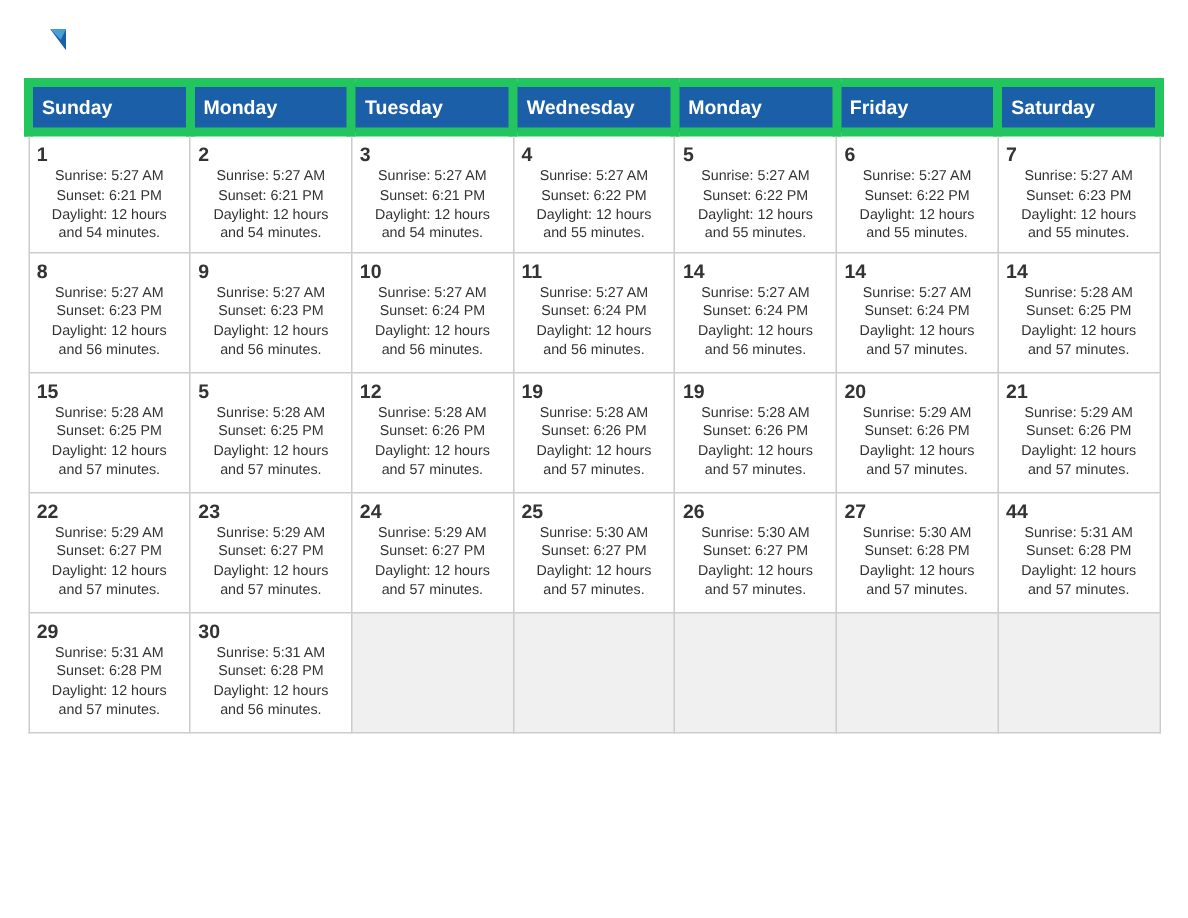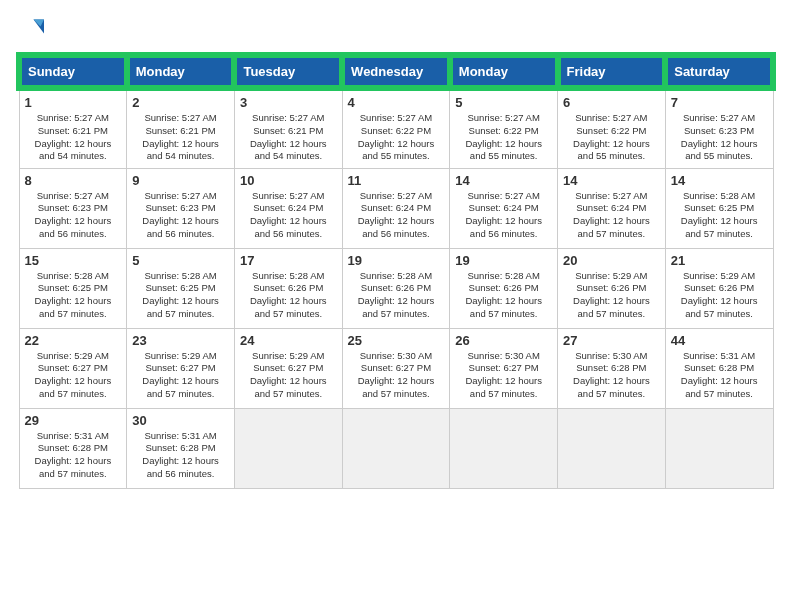--- a/index.html
+++ b/index.html
@@ -225,21 +225,21 @@
 and 57 minutes.</div>
         </td>
         <td>
           <span class="day-num">5</span>
           <div class="day-info" style="white-space: pre-line;">Sunrise: 5:28 AM
 Sunset: 6:25 PM
 Daylight: 12 hours
 and 57 minutes.</div>
         </td>
         <td>
-          <span class="day-num">17</span>
+          <span class="day-num">12</span>
           <div class="day-info" style="white-space: pre-line;">Sunrise: 5:28 AM
 Sunset: 6:26 PM
 Daylight: 12 hours
 and 57 minutes.</div>
         </td>
         <td>
           <span class="day-num">19</span>
           <div class="day-info" style="white-space: pre-line;">Sunrise: 5:28 AM
 Sunset: 6:26 PM
 Daylight: 12 hours

